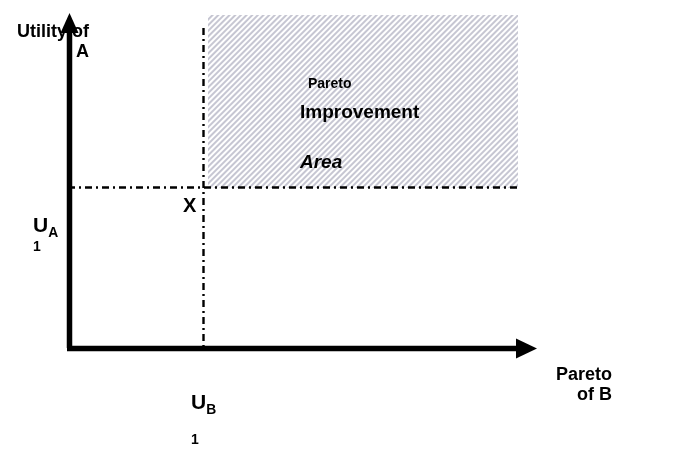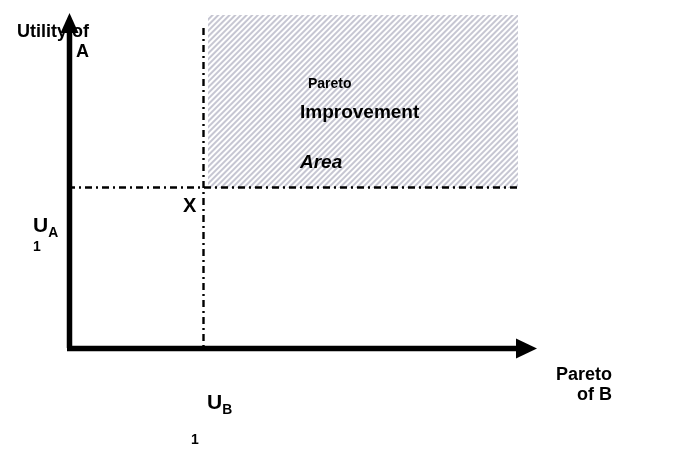--- a/index.html
+++ b/index.html
@@ -61,21 +61,21 @@
     top: 197px;
     font-size: 21px;
     margin-top: 16px;
   }
   #y-value-index {
     left: 33px;
     top: 239px;
     font-size: 14px;
   }
   #x-value-label {
-    left: 207px;
+    left: 191px;
     top: 390px;
     font-size: 21px;
   }
   #x-value-index {
     left: 191px;
     top: 432px;
     font-size: 14px;
   }
   .sub {
     font-size: 0.66em;

